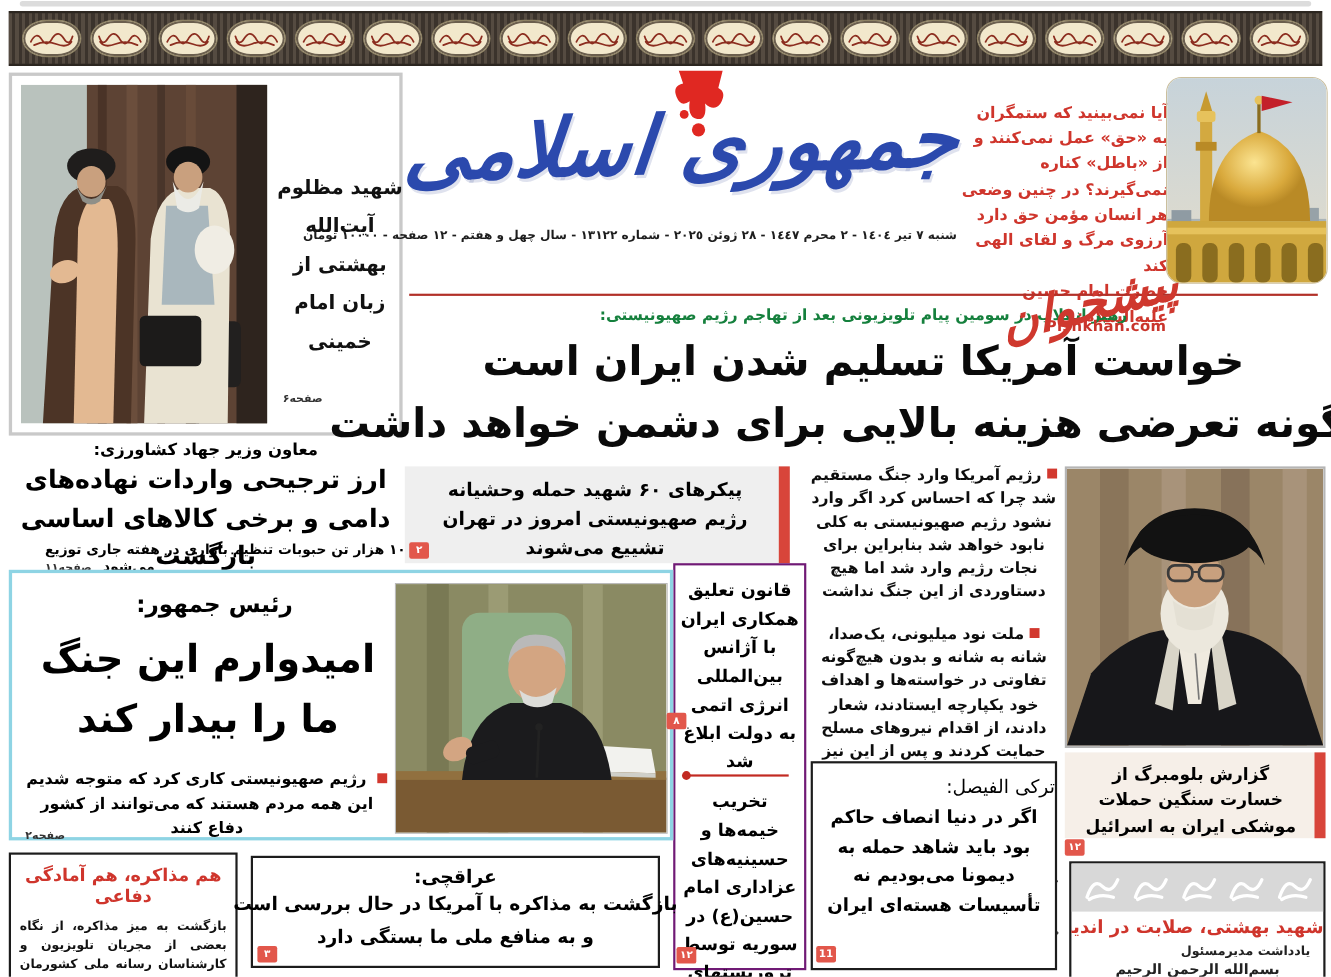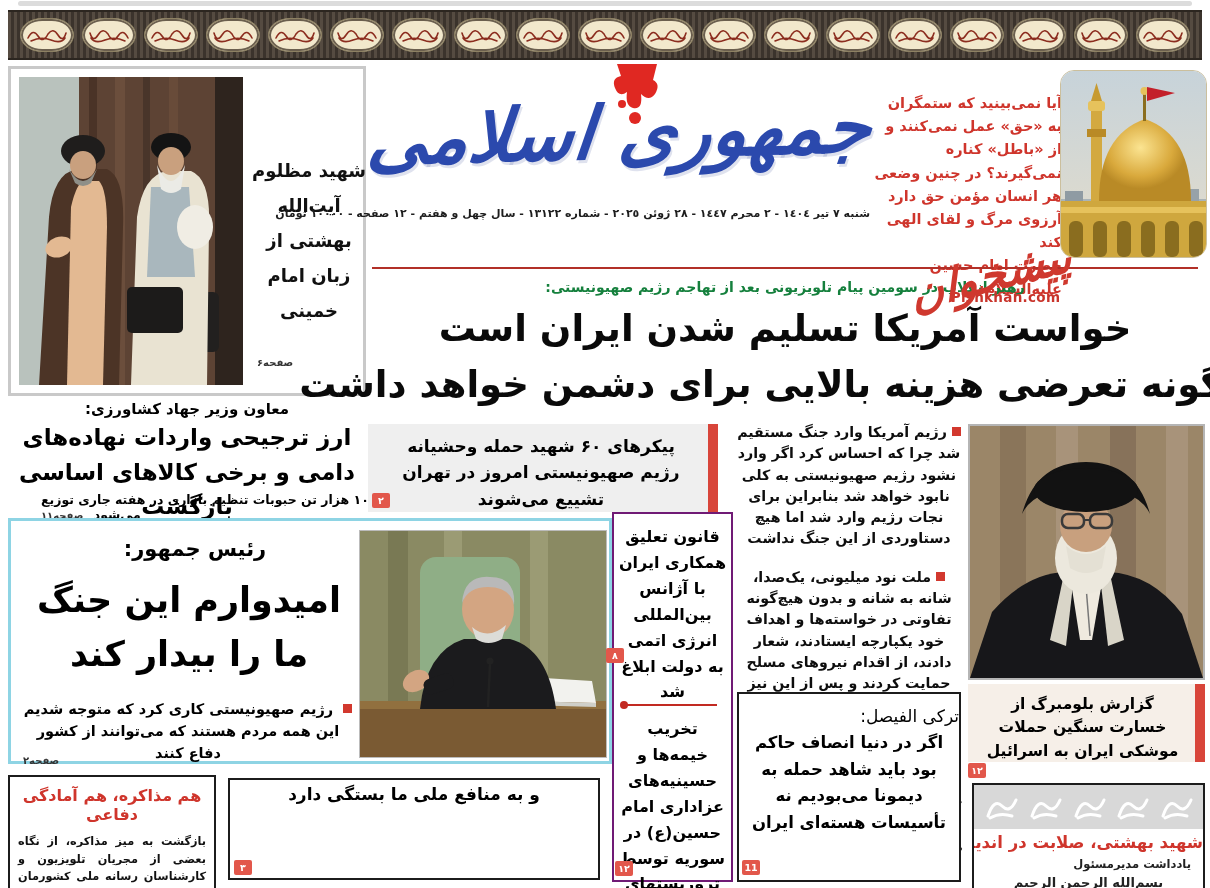--- a/index.html
+++ b/index.html
@@ -403,20 +403,24 @@
     </svg>
   </div>
 </div>
 
 <div class="abs nego">
   <div class="nego-head">هم مذاکره، هم آمادگی دفاعی</div>
   <div class="nego-body">بازگشت به میز مذاکره، از نگاه بعضی از مجریان تلویزیون و کارشناسان رسانه ملی کشورمان به منزله کفر است! ولی واقعیت اینست که مذاکره همیشه بخشی از دیپلماسی است و هیچ کشوری</div>
 </div>
 
 <div class="abs arag">
+  <div class="arag-kicker">عراقچی:</div>
+  <div class="arag-line ctr">
+      <span class="nowrap">بازگشت به مذاکره با آمریکا در حال بررسی است</span>
+    </div>
   <div class="arag-line ctr">
       <span class="nowrap">و به منافع ملی ما بستگی دارد</span>
     </div>
   <div class="badge" style="left:4px;top:80px">۳</div>
 </div>
 
 <div class="abs" style="left:737px;top:692px;width:224px;height:190px;border:2px solid #1c1c1c;box-sizing:border-box;background:#fff">
   <div style="margin-top:12px;text-align:right;font-size:17px;font-weight:normal">ترکی الفیصل:</div>
   <div style="margin:4px 12px 0;text-align:center;font-size:16.5px;font-weight:bold;line-height:1.62">اگر در دنیا انصاف حاکم بود باید شاهد حمله به دیمونا می‌بودیم نه تأسیسات هسته‌ای ایران</div>
   <div class="badge" style="left:3px;top:166px">11</div>

